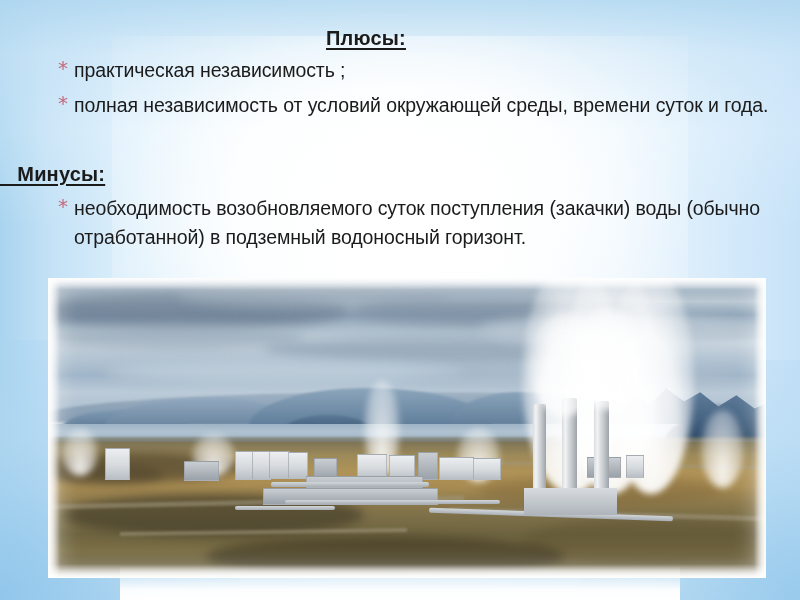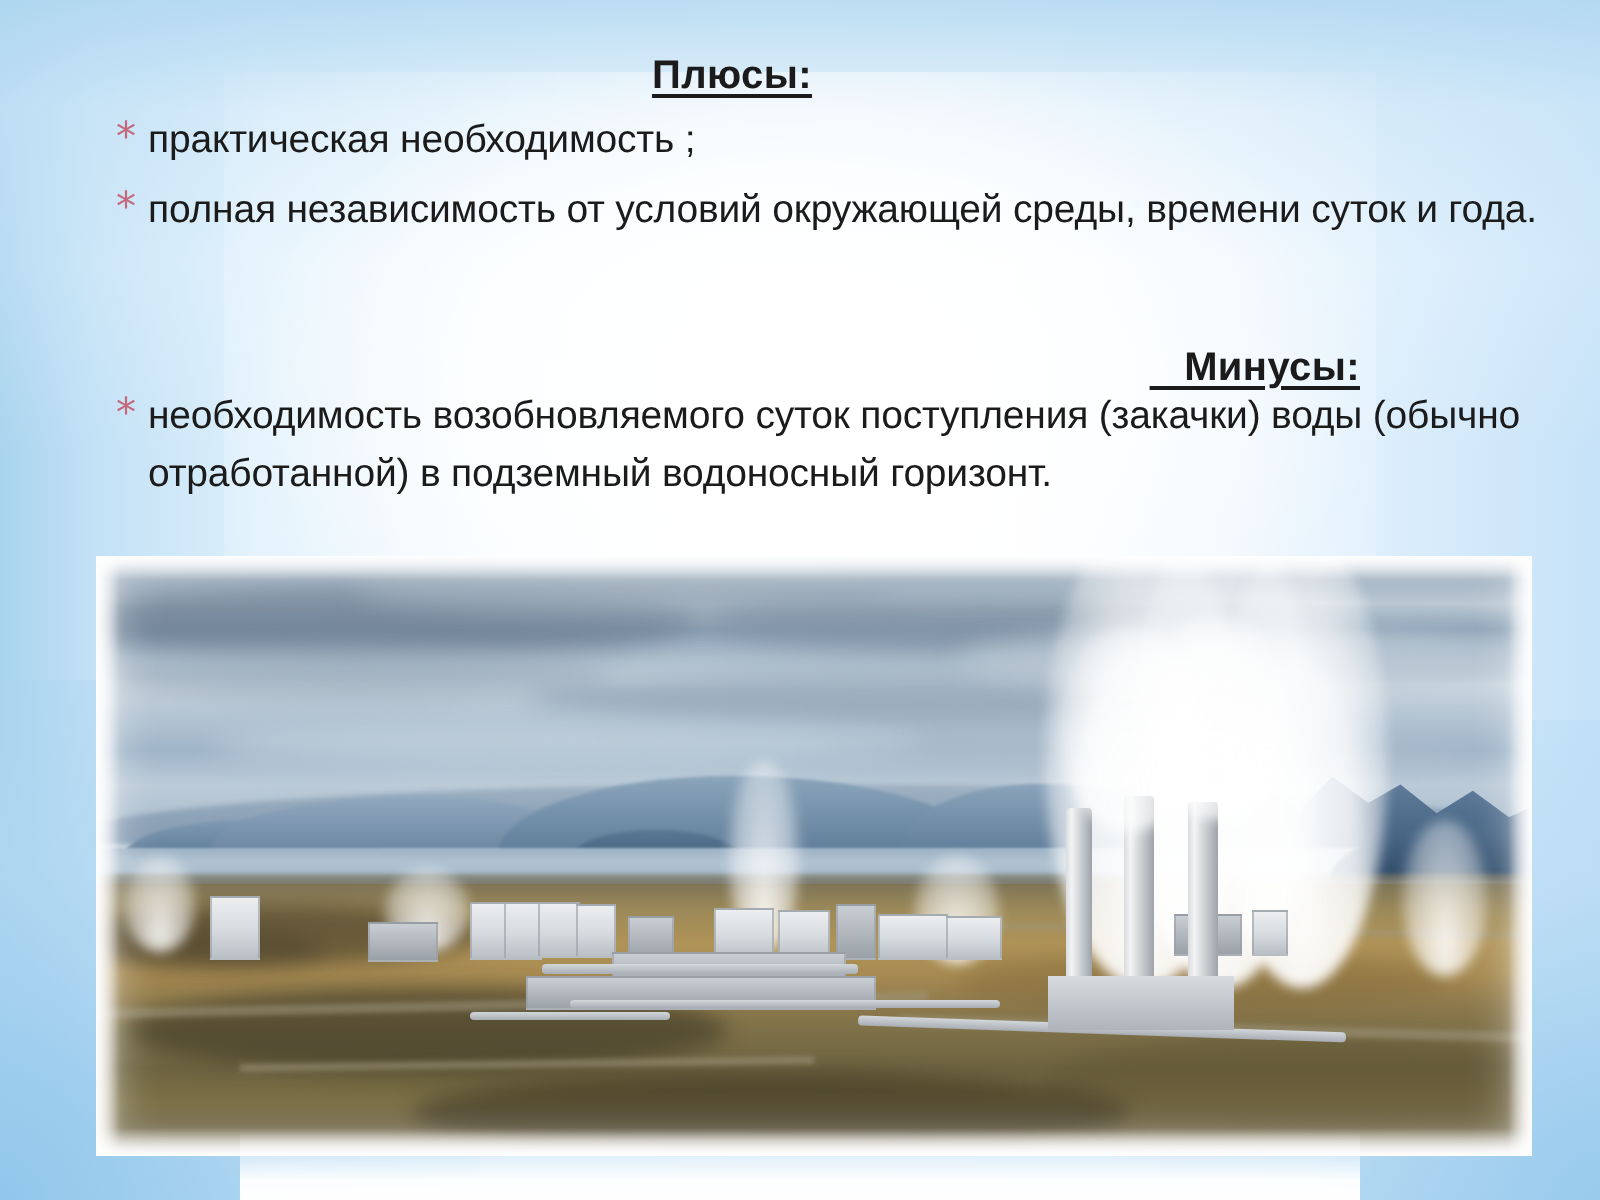--- a/index.html
+++ b/index.html
@@ -108,23 +108,23 @@
     text-decoration: underline;
     text-underline-offset: 3px;
   }
   .heading-plus {
     position: absolute;
     left: 0; top: 27px;
     width: 732px;
   }
   .heading-minus {
     position: absolute;
-    left: 0; top: 173px;
+    left: 0; top: 163px;
     width: 680px;
-    text-align: right;
+    text-align: left;
   }
   .heading-minus .u {
     white-space: pre;
   }
 
   .bullet-row {
     position: absolute;
     display: flex;
     align-items: flex-start;
     left: 58px;
@@ -372,21 +372,21 @@
   <div class="bg-corner-br"></div>
 
   <div class="content">
 
     <div class="heading heading-plus">
       <span class="u">Плюсы:</span>
     </div>
 
     <div class="bullet-row" id="bullet-1">
       <span class="star">*</span>
-      <span class="btext">практическая необходимость ;</span>
+      <span class="btext">практическая независимость ;</span>
     </div>
 
     <div class="bullet-row" id="bullet-2">
       <span class="star">*</span>
       <span class="btext">полная независимость от условий окружающей среды, времени суток и года.</span>
     </div>
 
     <div class="heading heading-minus">
       <span class="u">&nbsp;&nbsp;&nbsp;Минусы:</span>
     </div>

